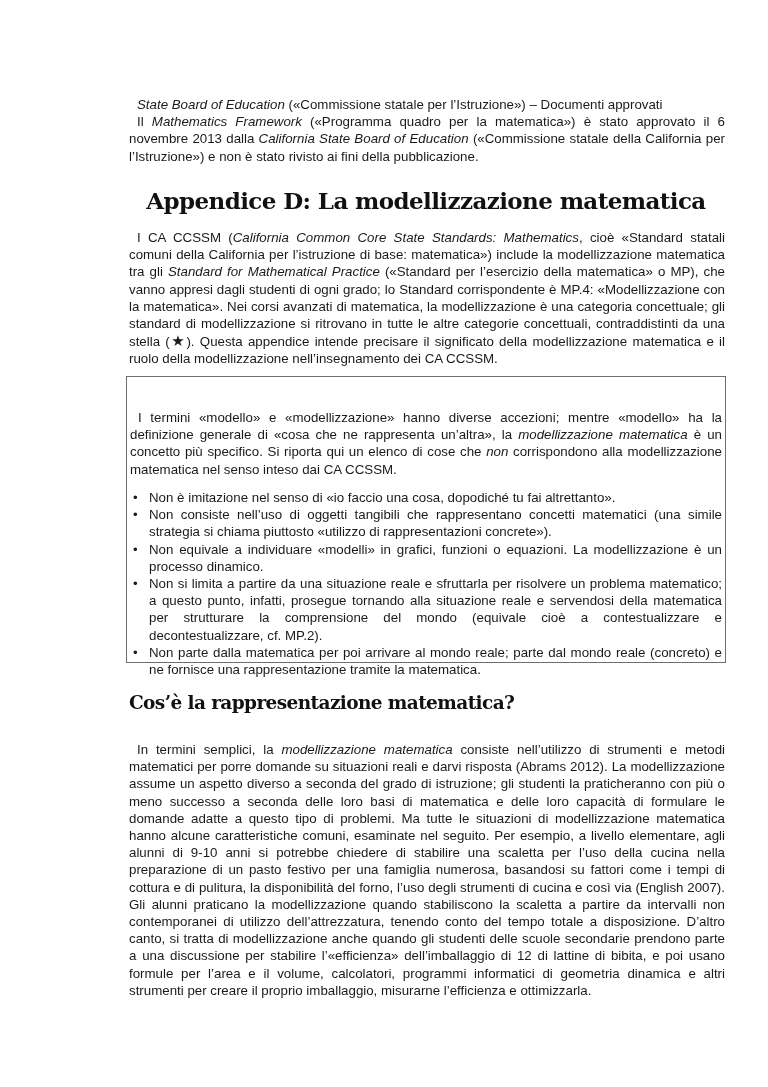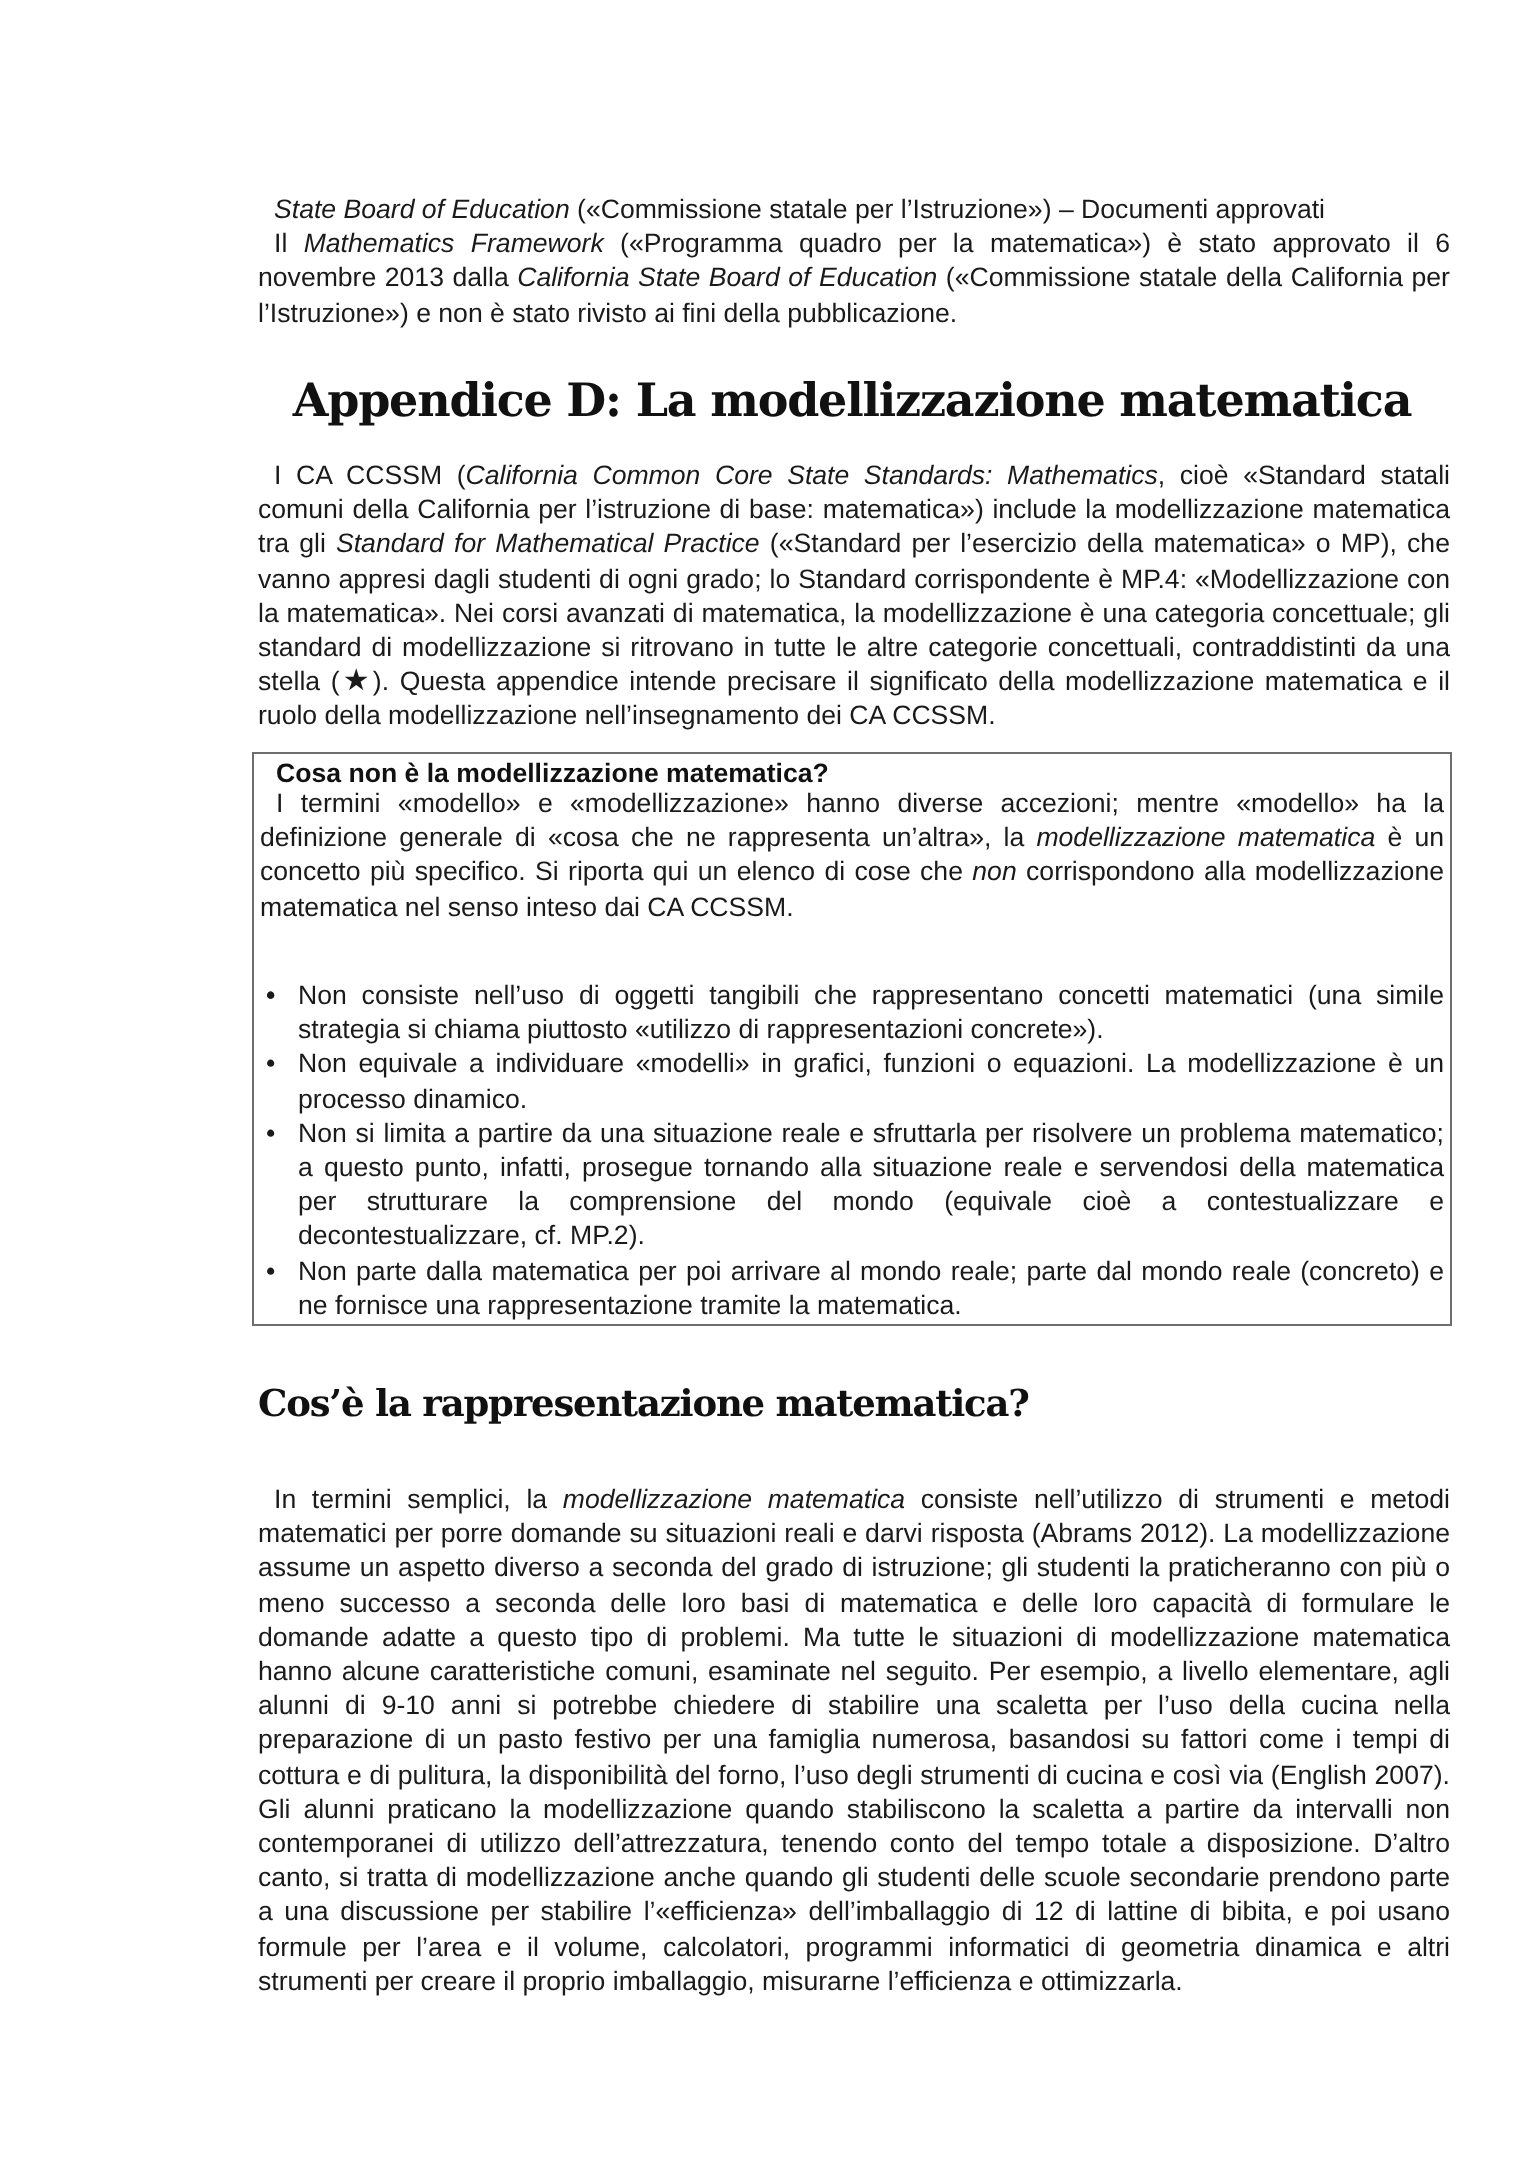--- a/index.html
+++ b/index.html
@@ -32,21 +32,21 @@
     width:600px; height:287px;
     border:1px solid #6e6e6e;
     border-top:1.5px solid #6e6e6e;
     box-sizing:border-box;
   }
   .box-title {
     font-family: "Liberation Sans", sans-serif;
     font-weight:bold; font-size:13.3px; color:#111;
     position:absolute; left:11px; top:2px;
   }
-  .box-body { left:3px; top:16px; width:592px; }
+  .box-body { left:3px; top:32px; width:592px; }
   .bullets { list-style:none; margin:0; padding:0; position:absolute; left:3px; top:112px; width:592px; }
   .bullets li {
     position:relative; padding-left:19px;
     font-family: "Liberation Sans", sans-serif;
     font-size:13.3px; line-height:17.2px; color:#1a1a1a; text-align:justify;
   }
   .bullets li .dot { position:absolute; left:3px; top:0; }
   .star { font-size:15px; }
 </style>
 </head>
@@ -59,26 +59,25 @@
     <p class="indent"><span>Il </span><i>Mathematics Framework</i><span> («Programma quadro per la matematica») è stato approvato il 6 novembre 2013 dalla </span><i>California State Board of Education</i><span> («Commissione statale della California per l’Istruzione») e non è stato rivisto ai fini della pubblicazione.</span></p>
   </div>
 
   <div class="heading-serif appendix-title">Appendice D: La modellizzazione matematica</div>
 
   <div class="txt" style="top:229px;">
     <p class="indent"><span>I CA CCSSM (</span><i>California Common Core State Standards: Mathematics</i><span>, cioè «Standard statali comuni della California per l’istruzione di base: matematica») include la modellizzazione matematica tra gli </span><i>Standard for Mathematical Practice</i><span> («Standard per l’esercizio della matematica» o MP), che vanno appresi dagli studenti di ogni grado; lo Standard corrispondente è MP.4: «Modellizzazione con la matematica». Nei corsi avanzati di matematica, la modellizzazione è una categoria concettuale; gli standard di modellizzazione si ritrovano in tutte le altre categorie concettuali, contraddistinti da una stella (</span><span class="star">★</span><span>). Questa appendice intende precisare il significato della modellizzazione matematica e il ruolo della modellizzazione nell’insegnamento dei CA CCSSM.</span></p>
   </div>
 
   <div class="box">
-    <div class="box-title">Cosa non è la modellizzazione matematica?</div>
     <div class="txt box-body">
       <p class="indent"><span>I termini «modello» e «modellizzazione» hanno diverse accezioni; mentre «modello» ha la definizione generale di «cosa che ne rappresenta un’altra», la </span><i>modellizzazione matematica</i><span> è un concetto più specifico. Si riporta qui un elenco di cose che </span><i>non</i><span> corrispondono alla modellizzazione matematica nel senso inteso dai CA CCSSM.</span></p>
     </div>
     <ul class="bullets">
-      <li><span class="dot">•</span></li>
+      <li><span class="dot">•</span><span>Non è imitazione nel senso di «io faccio una cosa, dopodiché tu fai altrettanto».</span></li>
       <li><span class="dot">•</span><span>Non consiste nell’uso di oggetti tangibili che rappresentano concetti matematici (una simile strategia si chiama piuttosto «utilizzo di rappresentazioni concrete»).</span></li>
       <li><span class="dot">•</span><span>Non equivale a individuare «modelli» in grafici, funzioni o equazioni. La modellizzazione è un processo dinamico.</span></li>
       <li><span class="dot">•</span><span>Non si limita a partire da una situazione reale e sfruttarla per risolvere un problema matematico; a questo punto, infatti, prosegue tornando alla situazione reale e servendosi della matematica per strutturare la comprensione del mondo (equivale cioè a contestualizzare e decontestualizzare, cf. MP.2).</span></li>
       <li><span class="dot">•</span><span>Non parte dalla matematica per poi arrivare al mondo reale; parte dal mondo reale (concreto) e ne fornisce una rappresentazione tramite la matematica.</span></li>
     </ul>
   </div>
 
   <div class="heading-serif section-title">Cos’è la rappresentazione matematica?</div>
 
   <div class="txt" style="top:741px;">

